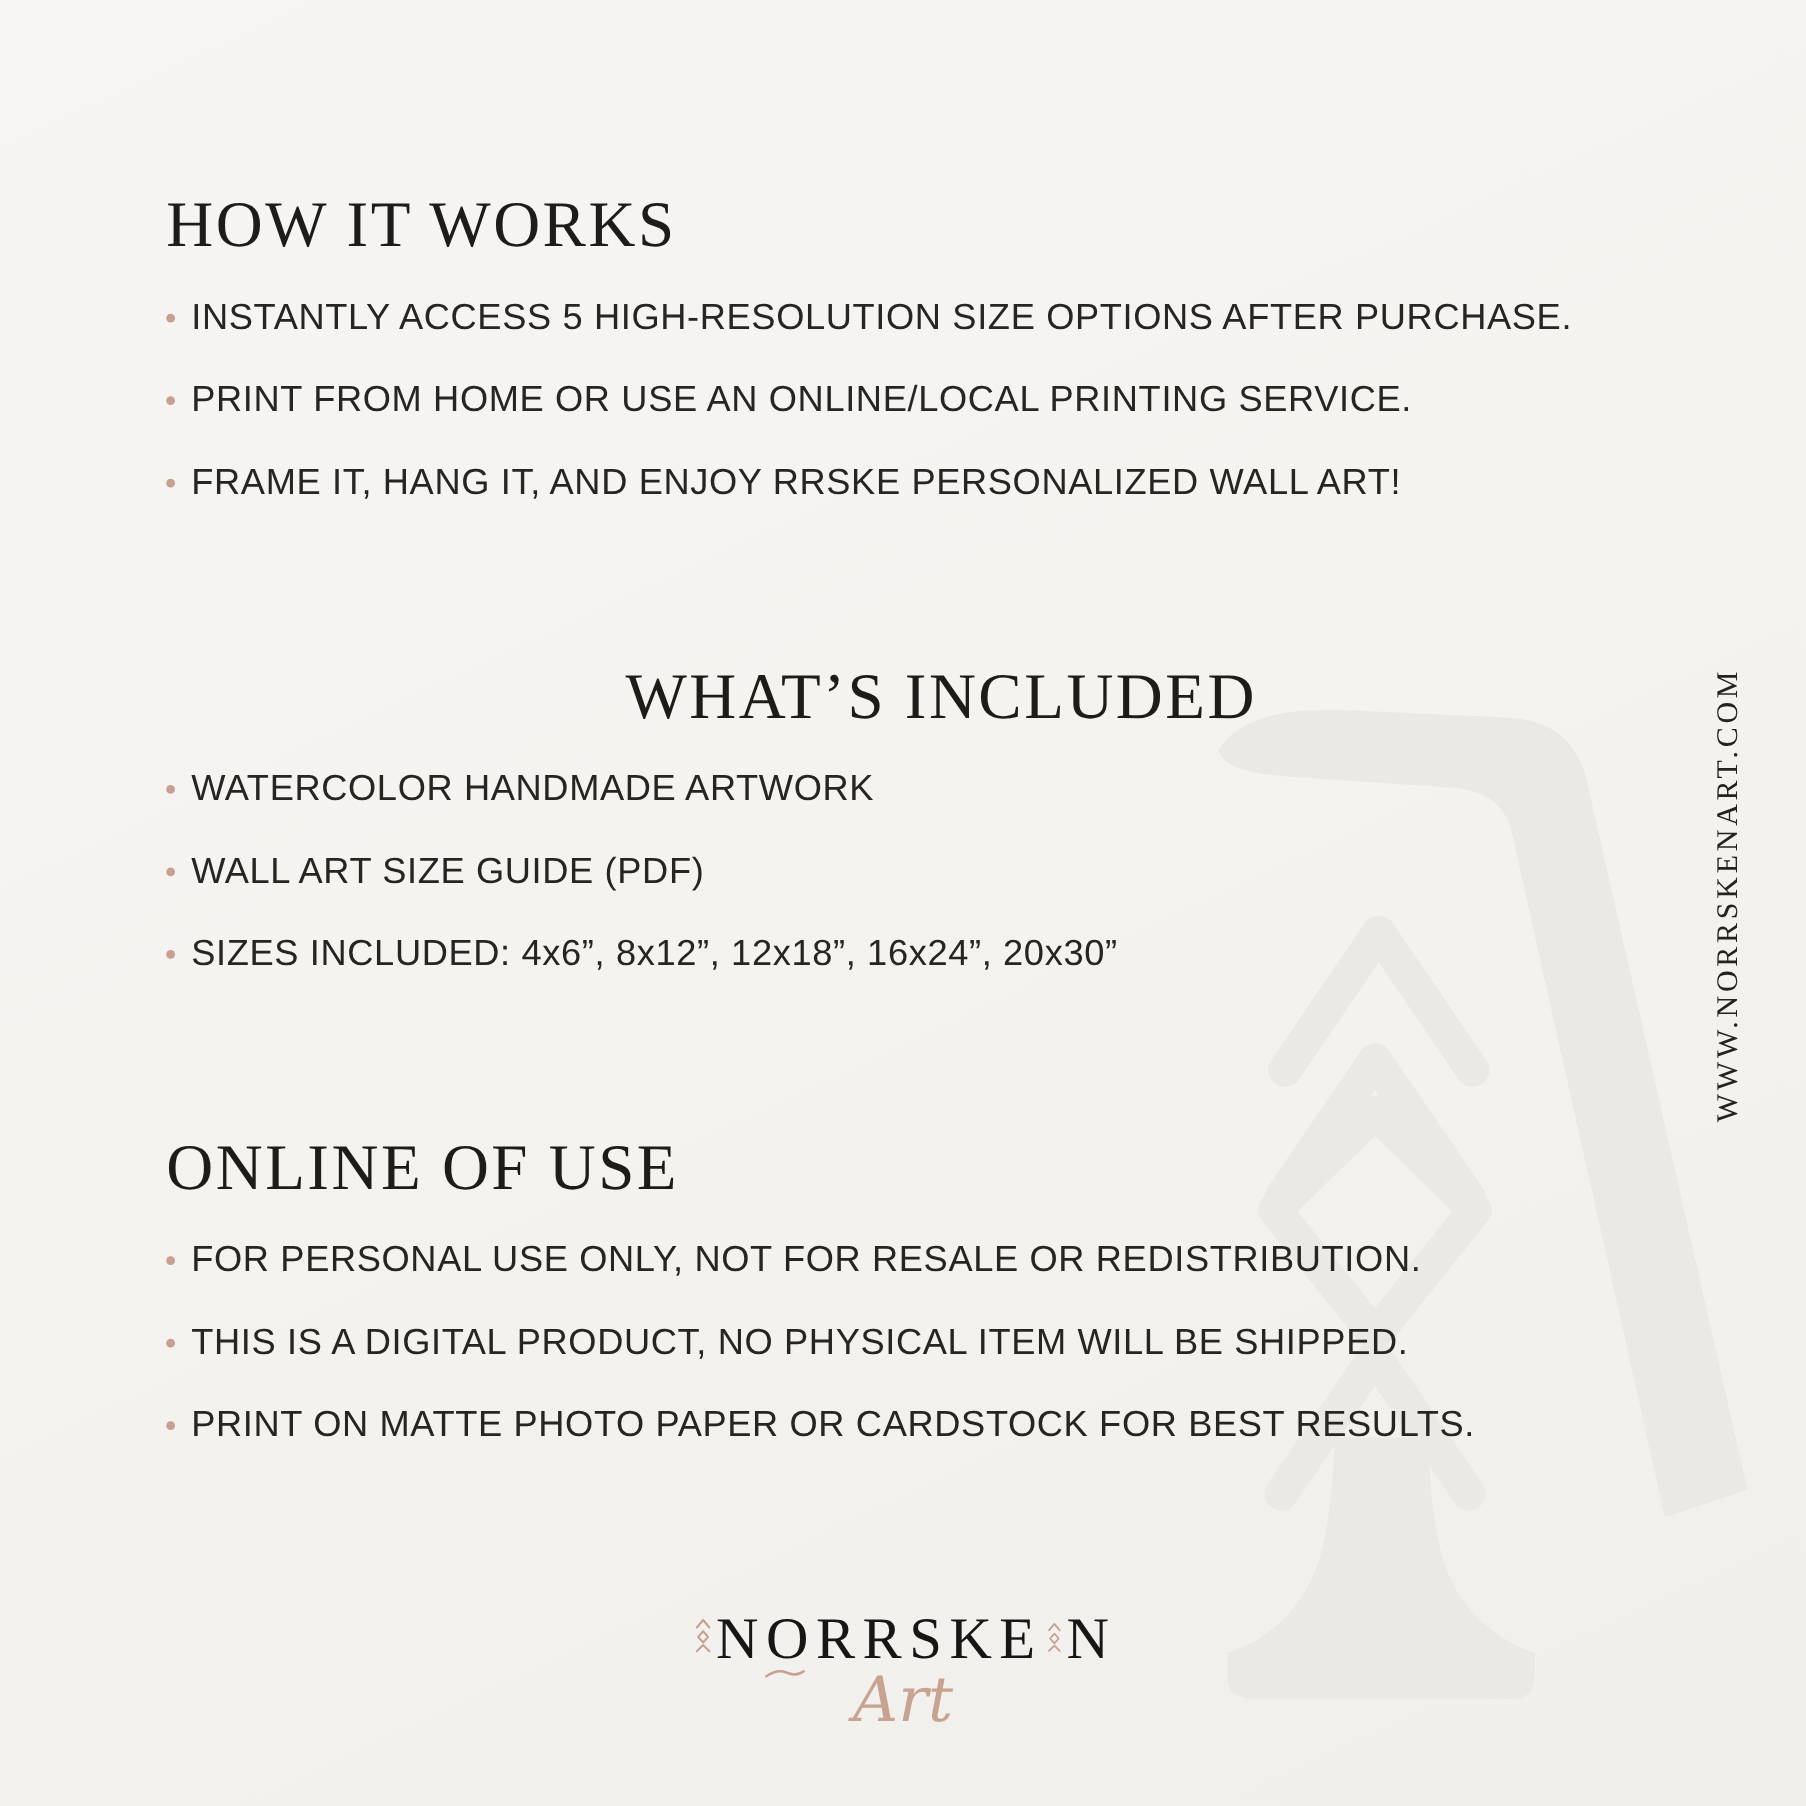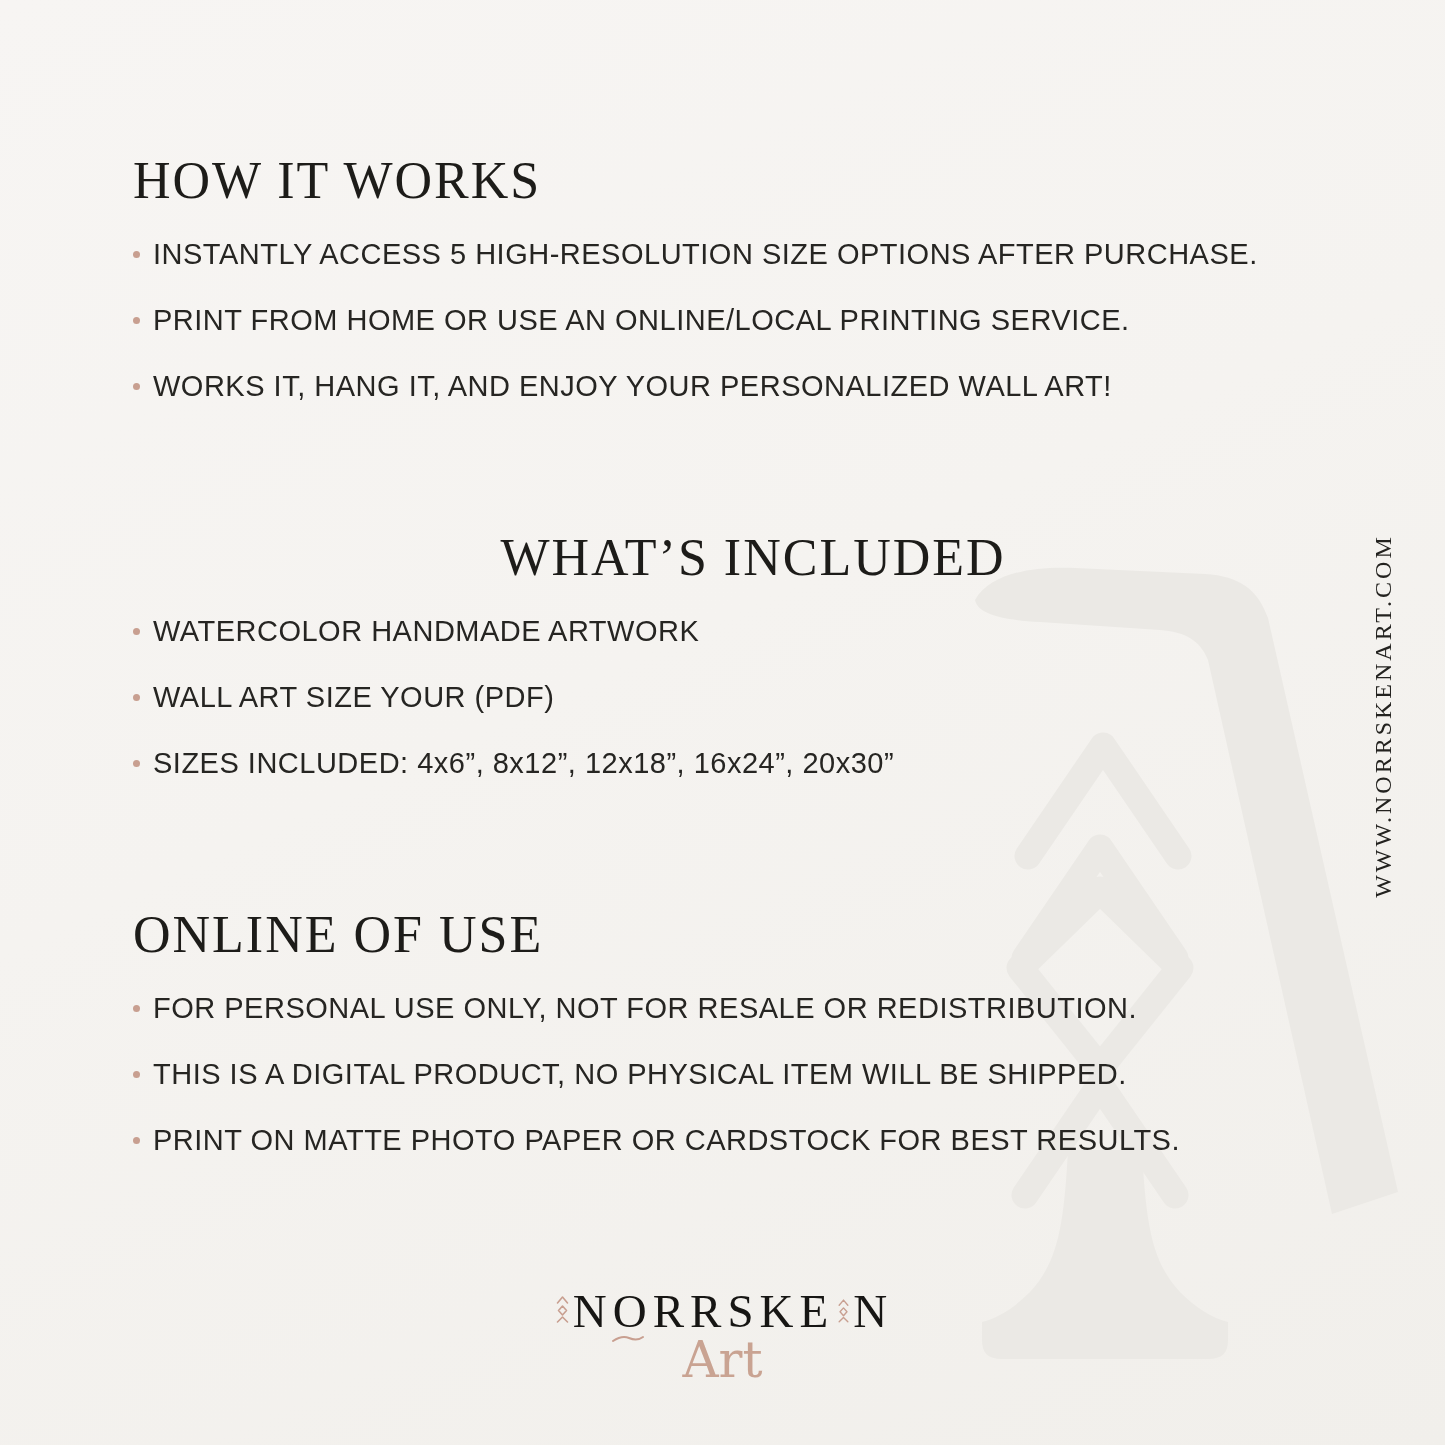--- a/index.html
+++ b/index.html
@@ -63,20 +63,21 @@
     color:#17161 4;color:#171614;
     font-weight:500;
   }
   .wordmark .lt{display:inline-block;}
   .o-wrap{position:relative;display:inline-block;}
   .o-swoosh{position:absolute;left:-2px;bottom:-9px;}
   .rune{display:inline-block;transform:translateY(-3px);margin:0 3px;}
   .script{
     margin-top:0px;
     font-family:"DejaVu Serif","Liberation Serif",serif;
+    font-style:italic;
     font-size:50px;line-height:1;
     color:#c9a392;
   }
 </style>
 </head>
 <body>
 
 <div class="canvas">
 
   <svg class="watermark" viewBox="0 0 1445 1445" xmlns="http://www.w3.org/2000/svg" aria-hidden="true">
@@ -122,35 +123,35 @@
         <li>
           <span class="dot"></span>
           <span>INSTANTLY ACCESS 5 HIGH-RESOLUTION SIZE OPTIONS AFTER PURCHASE.</span>
         </li>
         <li>
           <span class="dot"></span>
           <span>PRINT FROM HOME OR USE AN ONLINE/LOCAL PRINTING SERVICE.</span>
         </li>
         <li>
           <span class="dot"></span>
-          <span>WORKS IT, HANG IT, AND ENJOY YOUR PERSONALIZED WALL ART!</span>
+          <span>FRAME IT, HANG IT, AND ENJOY RRSKE PERSONALIZED WALL ART!</span>
         </li>
       </ul>
     </div>
 
     <div class="section s2">
       <h1 class="section-title">WHAT’S INCLUDED</h1>
       <ul class="bullets">
         <li>
           <span class="dot"></span>
           <span>WATERCOLOR HANDMADE ARTWORK</span>
         </li>
         <li>
           <span class="dot"></span>
-          <span>WALL ART SIZE YOUR (PDF)</span>
+          <span>WALL ART SIZE GUIDE (PDF)</span>
         </li>
         <li>
           <span class="dot"></span>
           <span>SIZES INCLUDED: 4x6”, 8x12”, 12x18”, 16x24”, 20x30”</span>
         </li>
       </ul>
     </div>
 
     <div class="section s3">
       <h1 class="section-title">ONLINE OF USE</h1>

